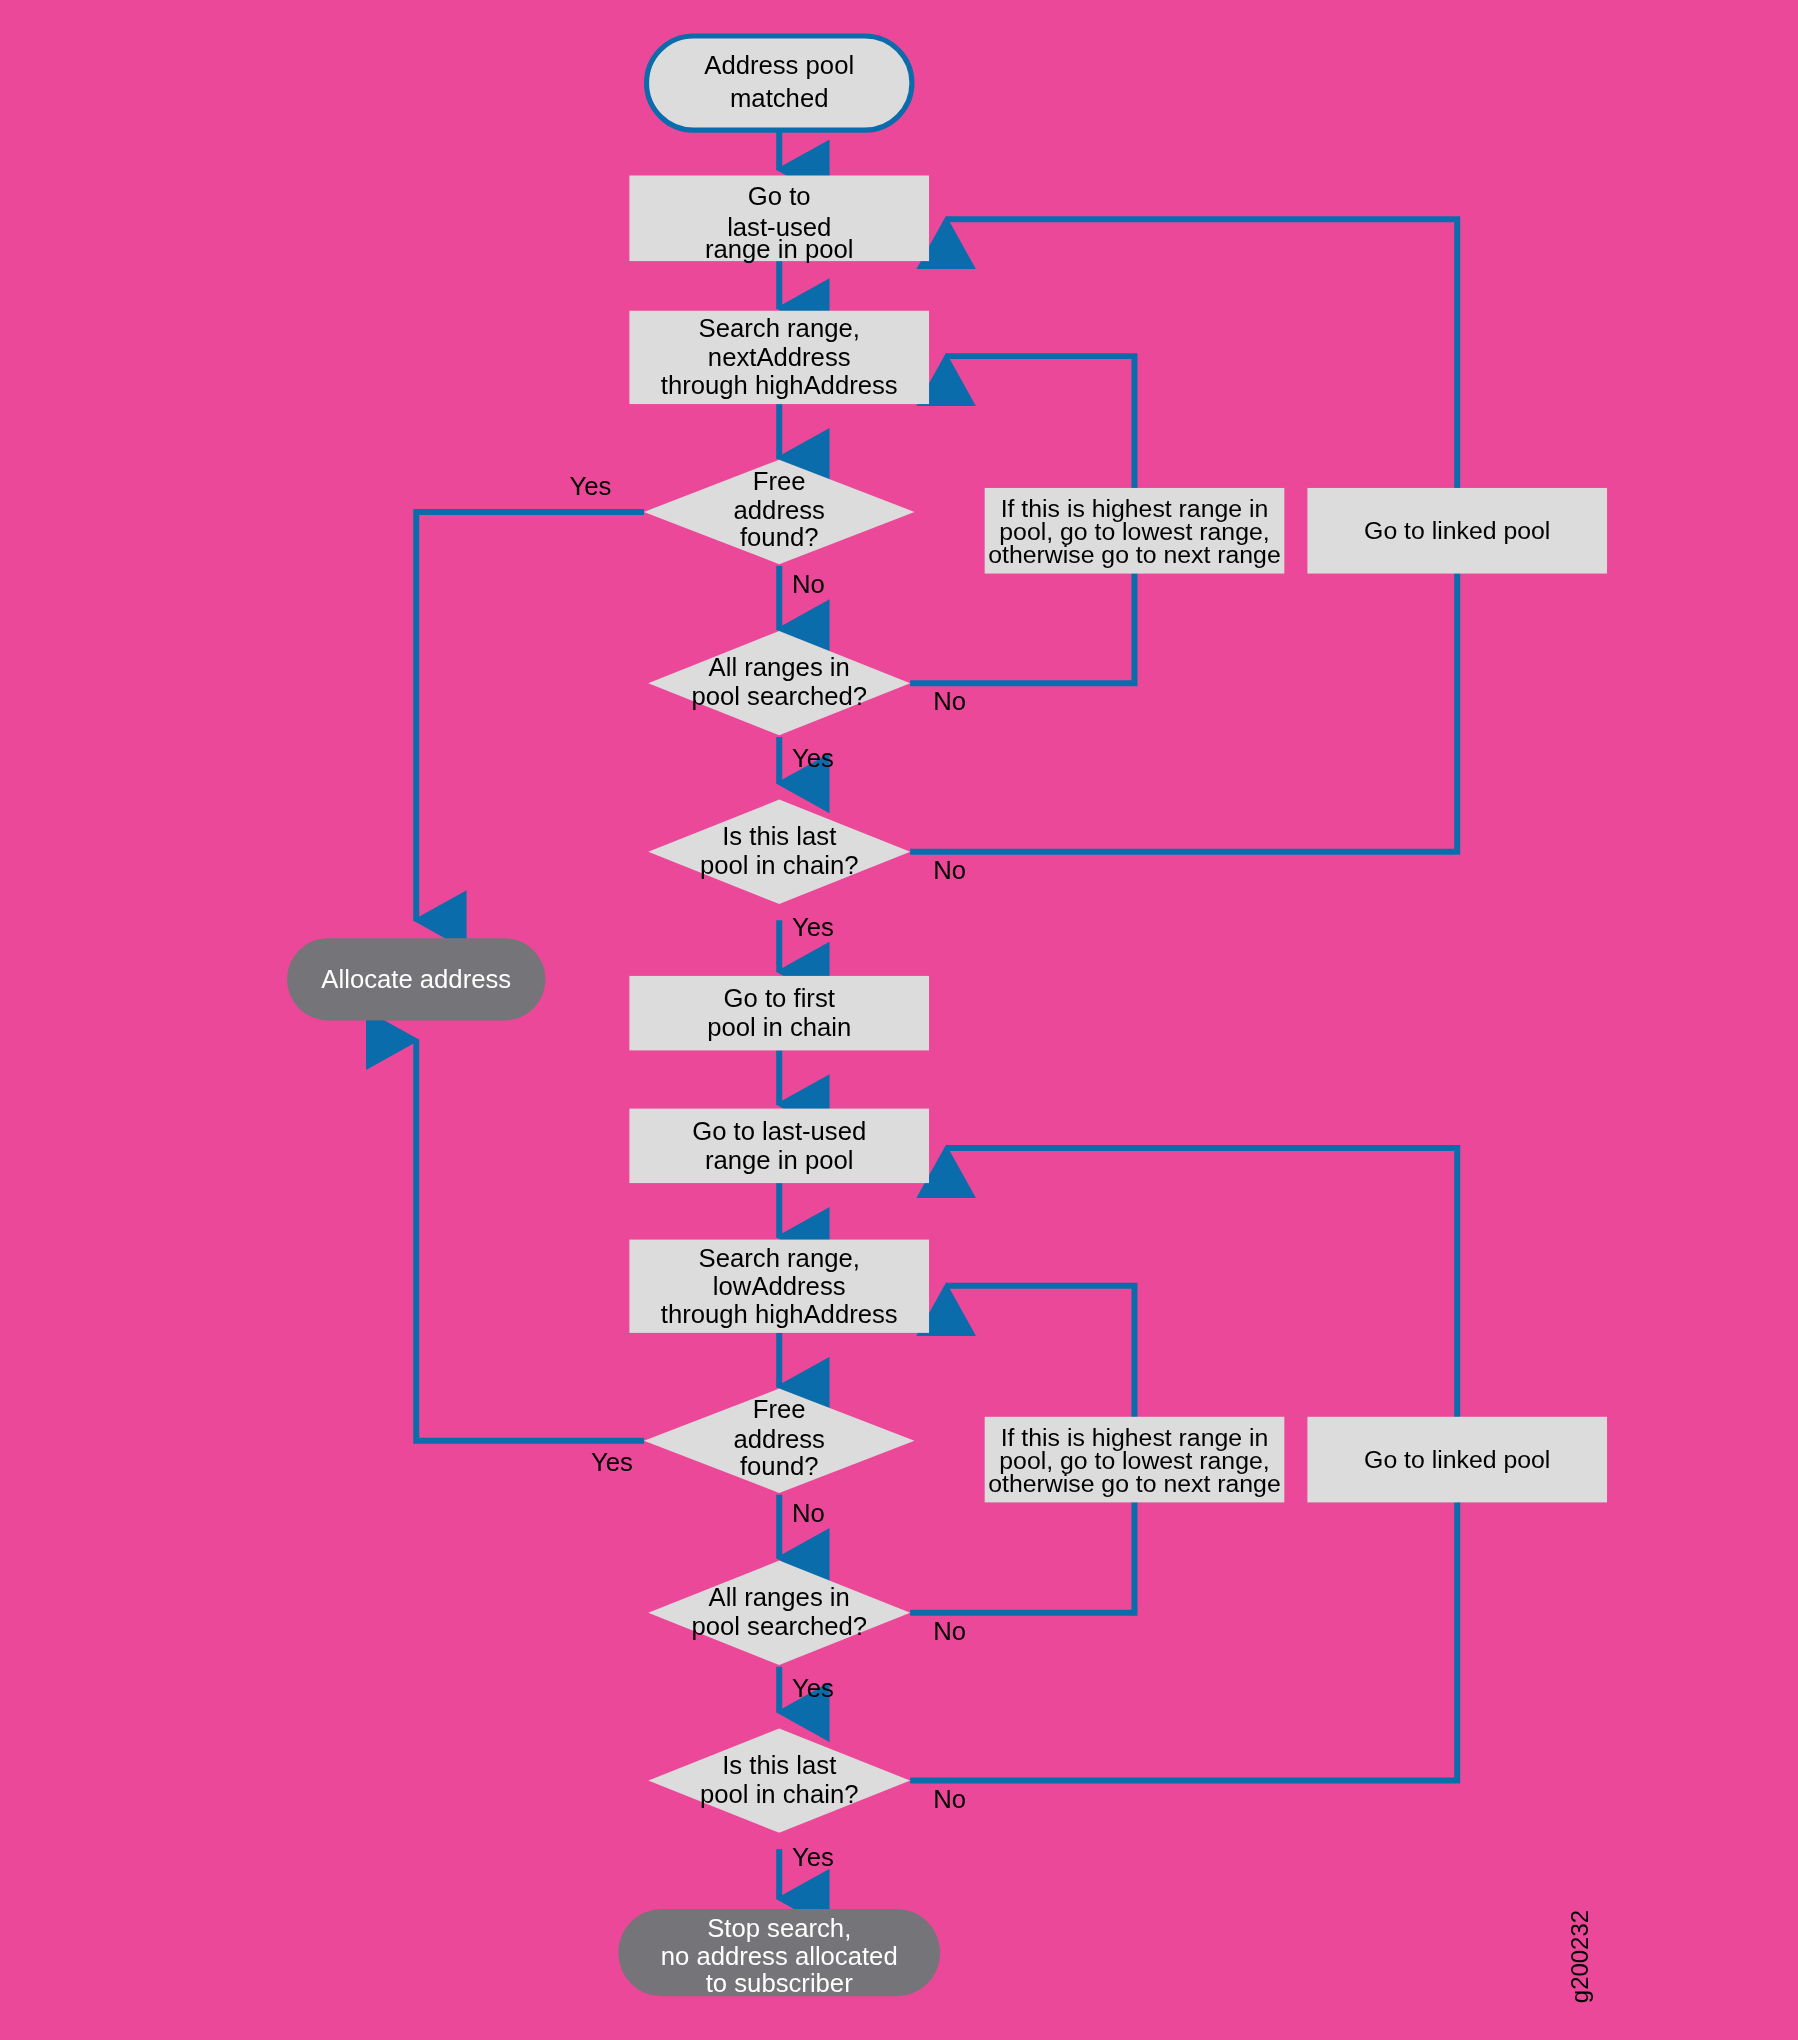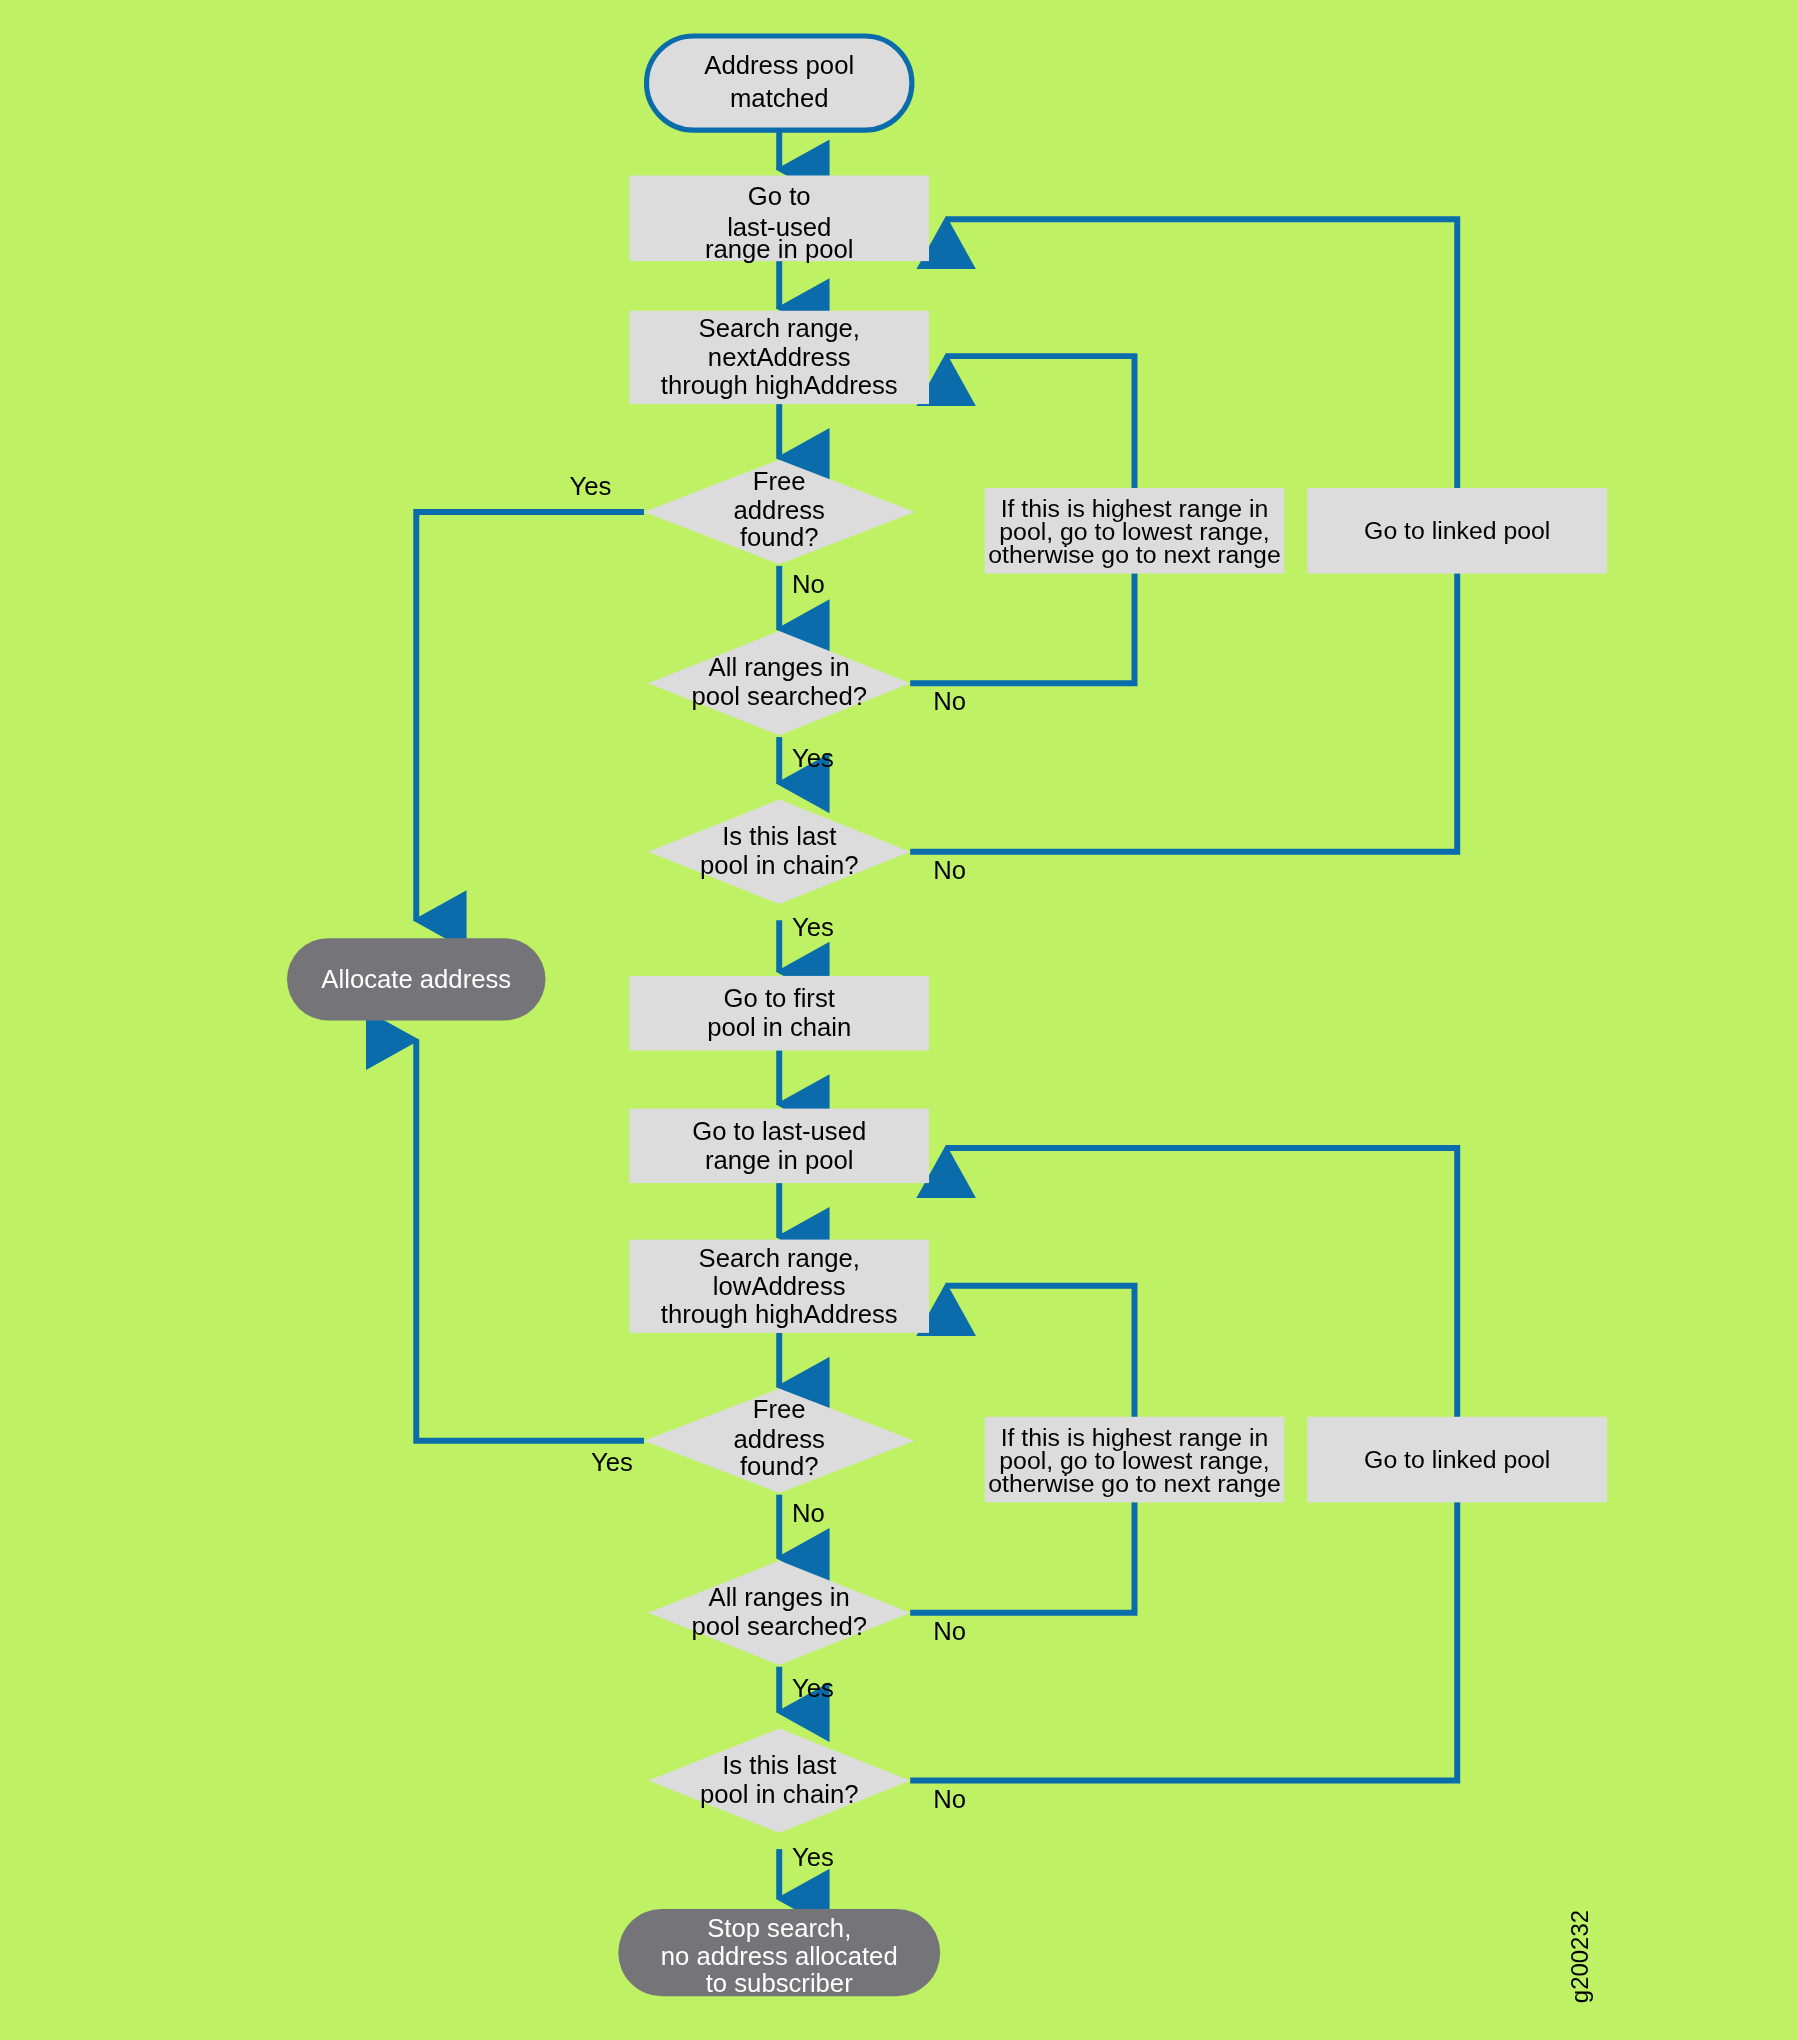--- a/index.html
+++ b/index.html
@@ -8,21 +8,21 @@
     padding: 0;
     background: #ffffff;
   }
   body {
     font-family: "Liberation Sans", sans-serif;
   }
   #canvas {
     position: relative;
     width: 1799px;
     height: 2040px;
-    background: #bef264;
+    background: #ec4899;
     overflow: hidden;
   }
   svg#flow {
     position: absolute;
     top: 0;
     left: 0;
     width: 1799px;
     height: 2040px;
   }
   .node-text {

